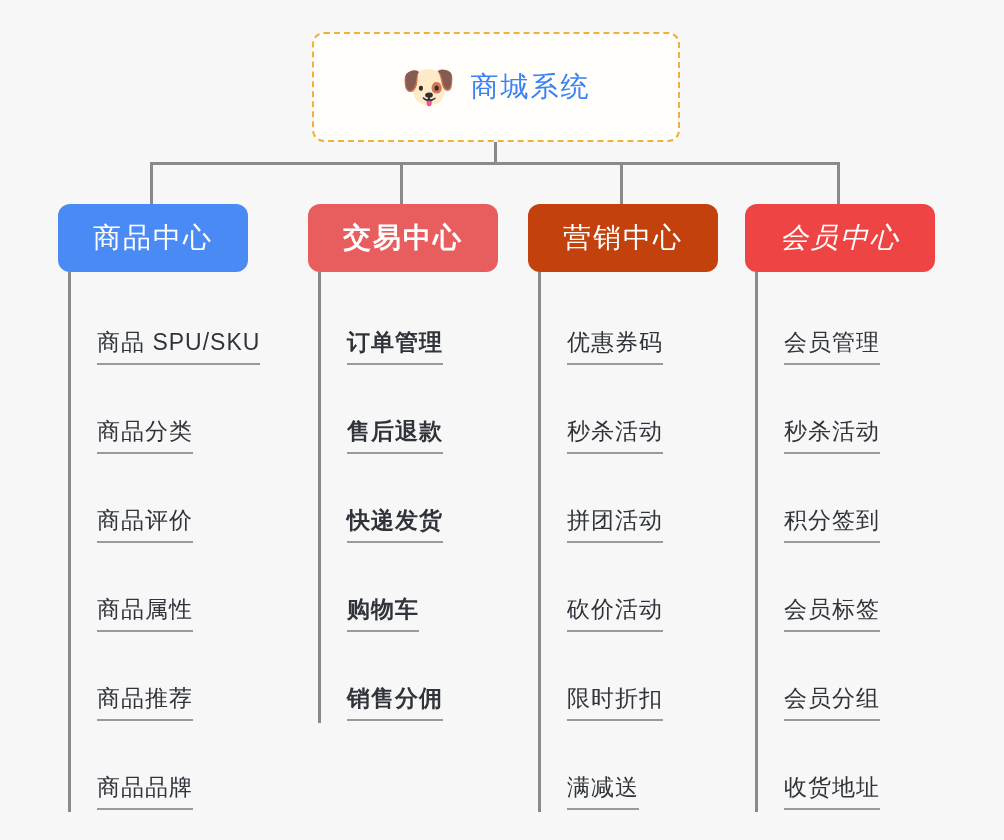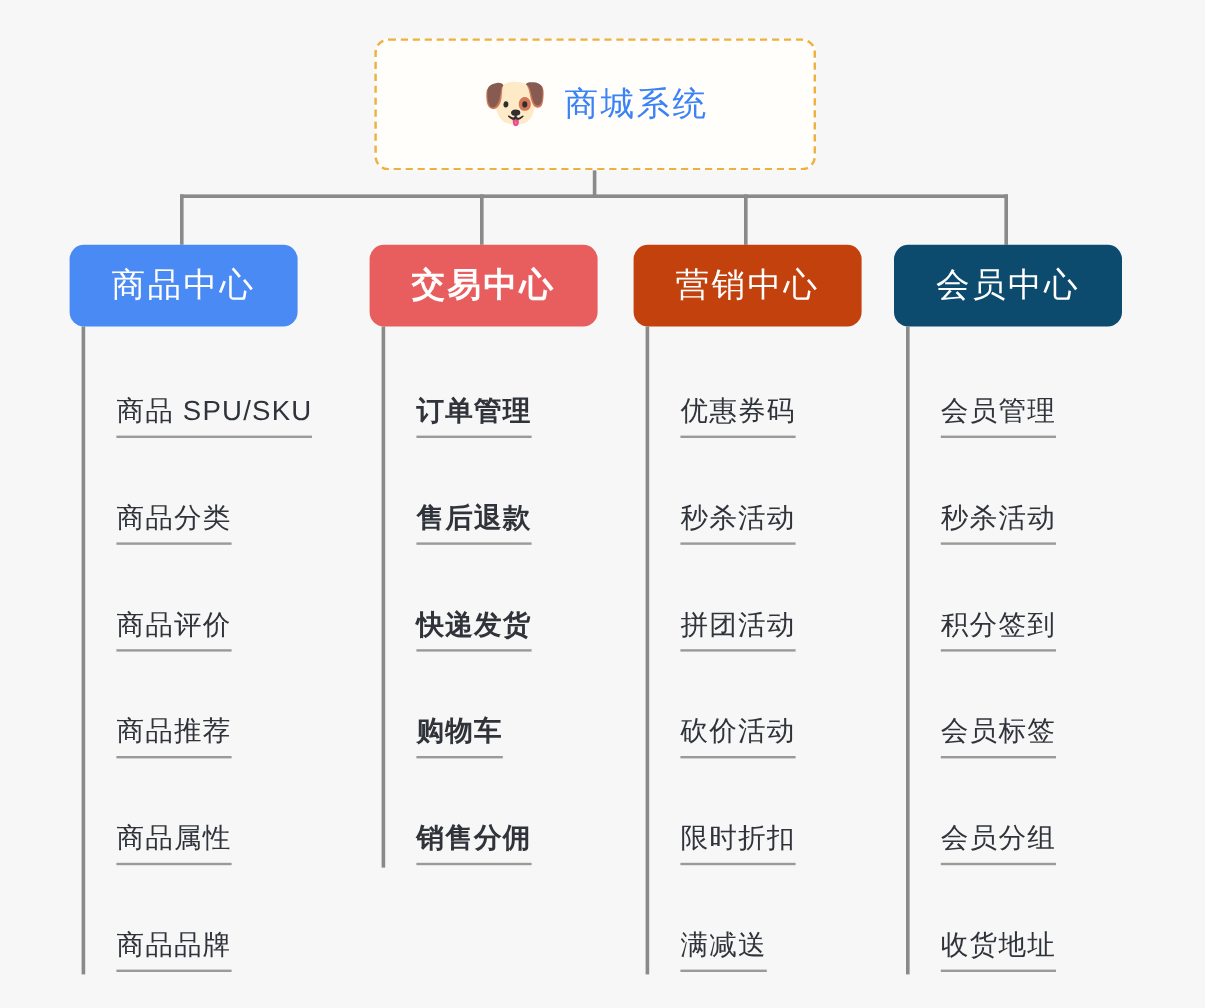--- a/index.html
+++ b/index.html
@@ -137,24 +137,24 @@
       <div class="leaf">
           <span class="leaf-label">商品 SPU/SKU</span>
         </div>
       <div class="leaf">
           <span class="leaf-label">商品分类</span>
         </div>
       <div class="leaf">
           <span class="leaf-label">商品评价</span>
         </div>
       <div class="leaf">
+          <span class="leaf-label">商品属性</span>
+        </div>
+      <div class="leaf">
           <span class="leaf-label">商品推荐</span>
-        </div>
-      <div class="leaf">
-          <span class="leaf-label">商品属性</span>
         </div>
       <div class="leaf">
           <span class="leaf-label">商品品牌</span>
         </div>
     </div>
   </div>
 
   <div class="column" style="left:308px;font-weight:bold;">
     <div class="col-header" style="background:#e85d5d;">
       <span>交易中心</span>
@@ -198,21 +198,21 @@
       <div class="leaf">
           <span class="leaf-label">限时折扣</span>
         </div>
       <div class="leaf">
           <span class="leaf-label">满减送</span>
         </div>
     </div>
   </div>
 
   <div class="column" style="left:745px;">
-    <div class="col-header" style="background:#0c4a6e;">
+    <div class="col-header" style="background:#ef4444;font-style:italic;">
       <span>会员中心</span>
     </div>
     <div class="col-body">
       <div class="leaf">
           <span class="leaf-label">会员管理</span>
         </div>
       <div class="leaf">
           <span class="leaf-label">秒杀活动</span>
         </div>
       <div class="leaf">

